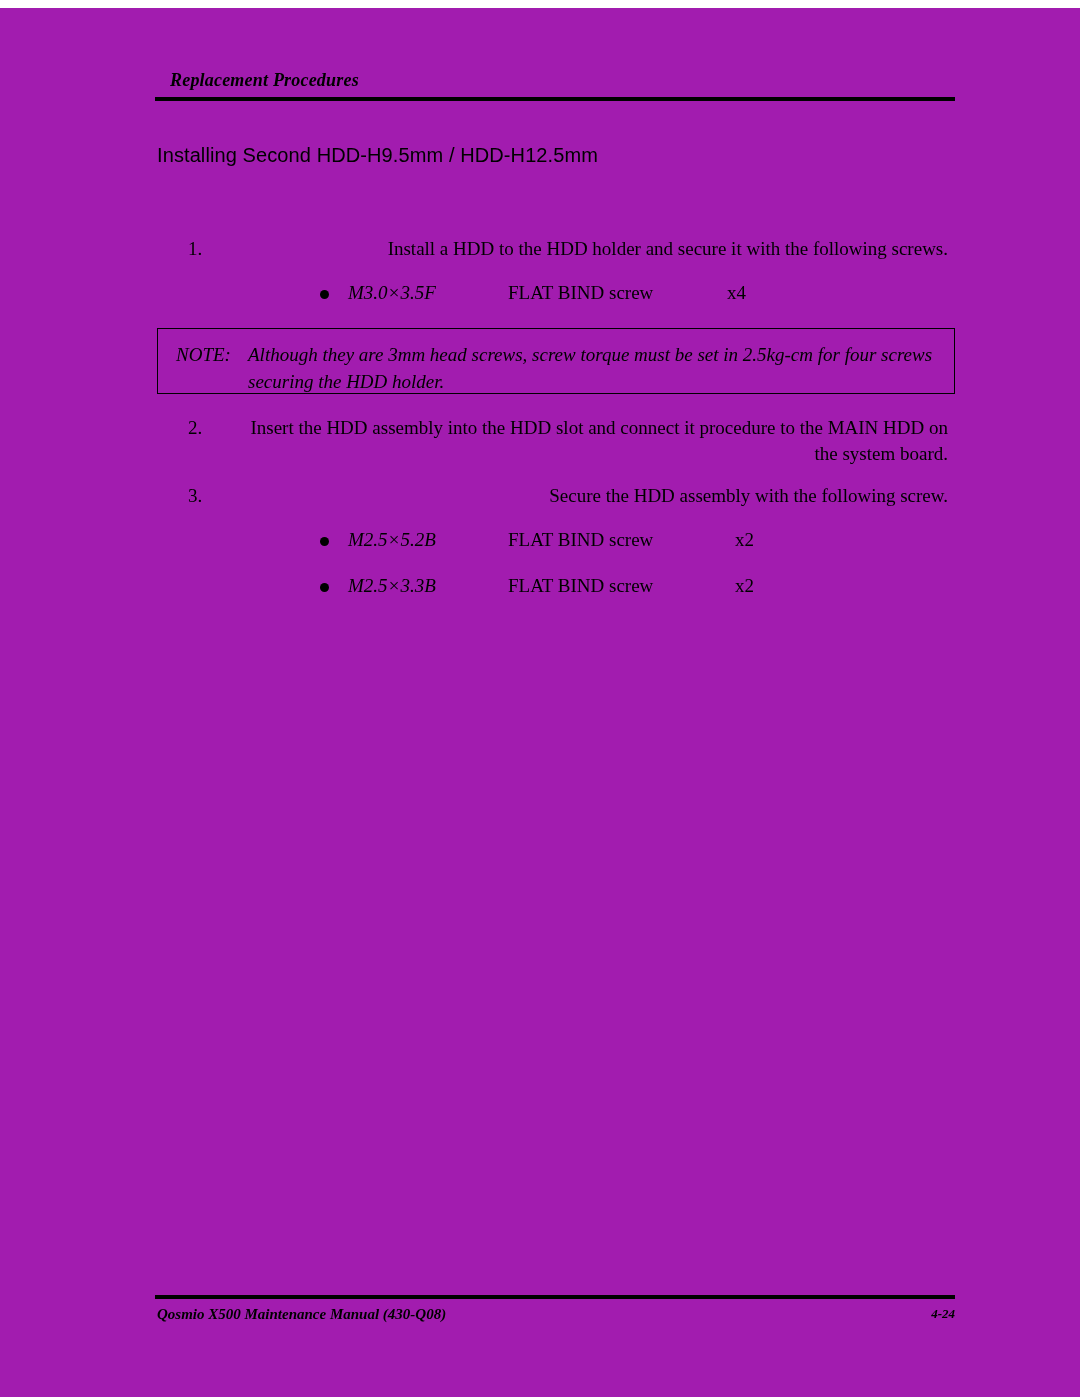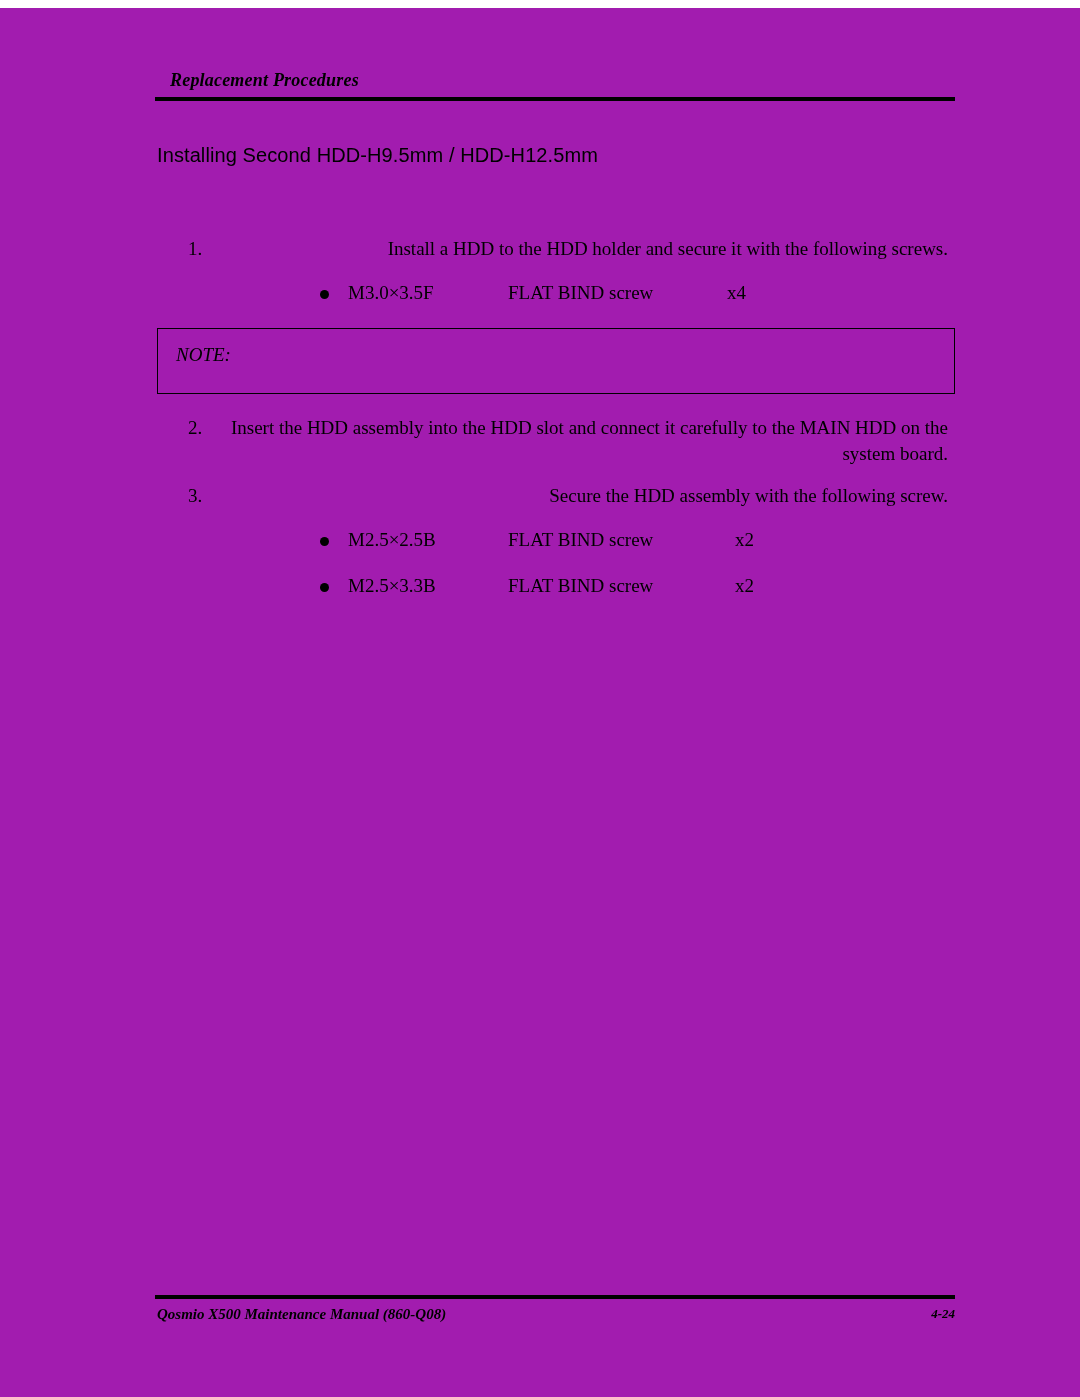--- a/index.html
+++ b/index.html
@@ -104,20 +104,21 @@
     top: 8px;
     width: 9px;
     height: 9px;
     border-radius: 50%;
     background: #000000;
   }
   .screw-row .spec {
     position: absolute;
     left: 28px;
     top: 0;
+    font-style: italic;
   }
   .screw-row .kind {
     position: absolute;
     left: 188px;
     top: 0;
   }
   .screw-row .qty {
     position: absolute;
     left: 400px;
     top: 0;
@@ -203,43 +204,44 @@
 
   <div class="screw-row screw-a">
     <span class="dot"></span>
     <span class="spec">M3.0×3.5F</span>
     <span class="kind">FLAT BIND screw</span>
     <span class="qty">x4</span>
   </div>
 
   <div class="note-box">
     <span class="note-label">NOTE:</span>
+    <span class="note-body">Although they are 3mm head screws, screw torque must be set in 2.5kg-cm for four screws securing the HDD holder.</span>
   </div>
 
   <div class="step step-2">
     <span class="num">2.</span>
-    <span class="body">Insert the HDD assembly into the HDD slot and connect it carefully to the MAIN HDD on the system board.</span>
+    <span class="body">Insert the HDD assembly into the HDD slot and connect it procedure to the MAIN HDD on the system board.</span>
   </div>
 
   <div class="step step-3">
     <span class="num">3.</span>
     <span class="body">Secure the HDD assembly with the following screw.</span>
   </div>
 
   <div class="screw-row screw-b">
     <span class="dot"></span>
-    <span class="spec">M2.5×2.5B</span>
+    <span class="spec">M2.5×5.2B</span>
     <span class="kind">FLAT BIND screw</span>
     <span class="qty">x2</span>
   </div>
 
   <div class="screw-row screw-c">
     <span class="dot"></span>
     <span class="spec">M2.5×3.3B</span>
     <span class="kind">FLAT BIND screw</span>
     <span class="qty">x2</span>
   </div>
 
   <div class="footer-rule"></div>
-  <div class="footer-left">Qosmio X500 Maintenance Manual (860-Q08)</div>
+  <div class="footer-left">Qosmio X500 Maintenance Manual (430-Q08)</div>
   <div class="footer-right">4-24</div>
 
 </div>
 
 </body></html>

